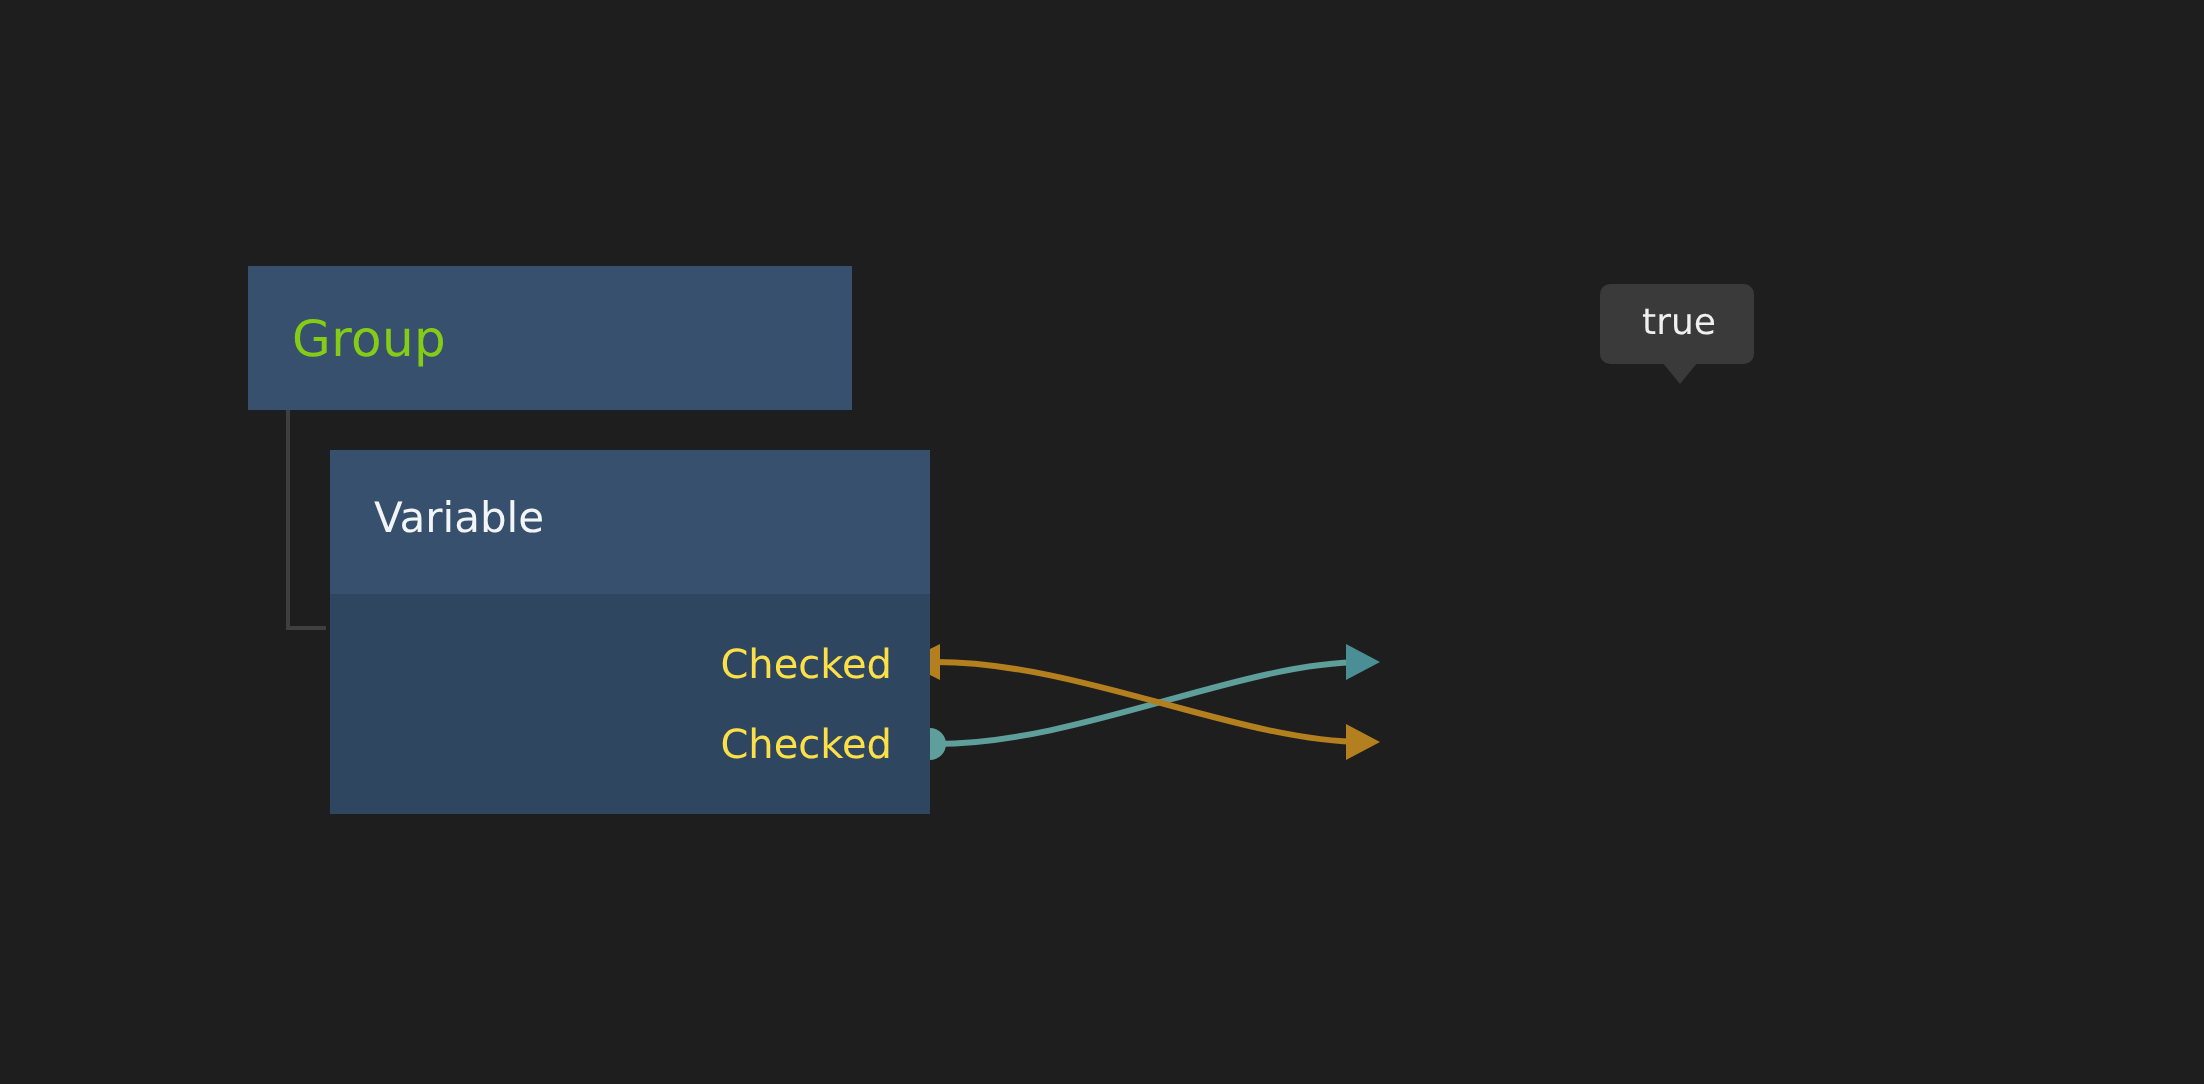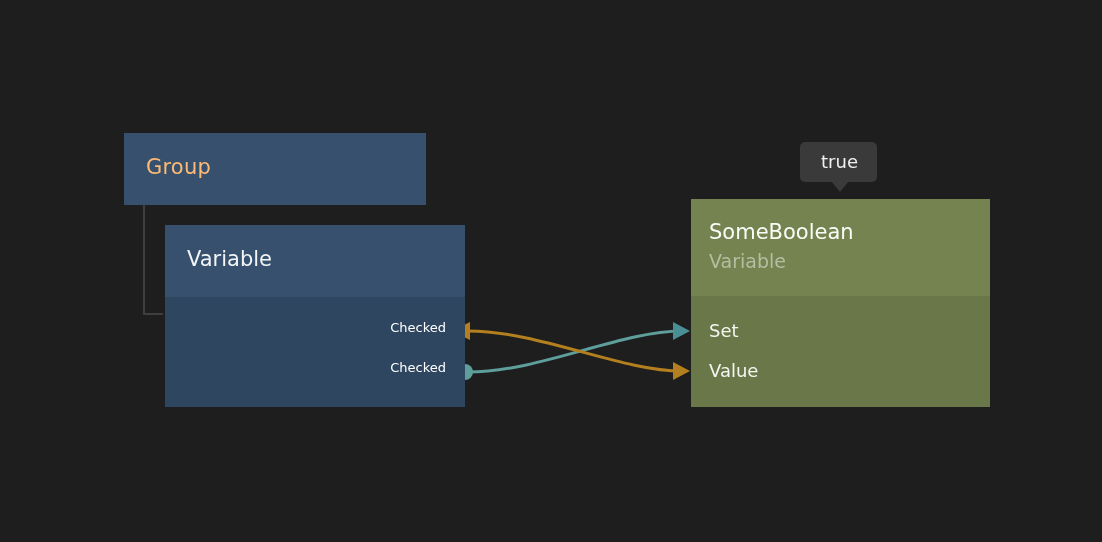--- a/index.html
+++ b/index.html
@@ -42,22 +42,22 @@
     left: 124px;
     top: 133px;
     width: 302px;
     height: 72px;
     background: #36506e;
   }
   #group-title {
     position: absolute;
     left: 22px;
     top: 22px;
-    font-size: 21px;
-    color: #fdba74;
+    font-size: 25px;
+    color: #84cc16;
     letter-spacing: .2px;
     white-space: nowrap;
   }
 
   
   #group-bracket {
     position: absolute;
     left: 143px;
     top: 205px;
     width: 20px;
@@ -86,22 +86,22 @@
     position: absolute;
     left: 22px;
     top: 22px;
     font-size: 21px;
     color: #f2f4f6;
     white-space: nowrap;
   }
   .out-port {
     position: absolute;
     right: 19px;
-    font-size: 13px;
-    color: #ffffff;
+    font-size: 20px;
+    color: #fde047;
     white-space: nowrap;
     text-align: right;
   }
   #port-checked { top: 95px; }
   #port-changed { top: 135px; }
 
   
   #variable-node {
     left: 691px;
     top: 199px;
@@ -201,27 +201,19 @@
   </div>
 
   <div class="node" id="checkbox-node">
     <div id="checkbox-header">
       <div id="checkbox-title">Variable</div>
     </div>
     <div class="out-port" id="port-checked">Checked</div>
     <div class="out-port" id="port-changed">Checked</div>
   </div>
 
-  <div class="node" id="variable-node">
-    <div id="variable-header">
-      <div id="variable-title">SomeBoolean</div>
-      <div id="variable-subtitle">Variable</div>
-    </div>
-    <div class="in-port" id="port-set">Set</div>
-    <div class="in-port" id="port-value">Value</div>
-  </div>
 
   <div id="tooltip">
     <div id="tooltip-label">true</div>
     <div id="tooltip-tail"></div>
   </div>
 
 </div>
 
 </body></html>

